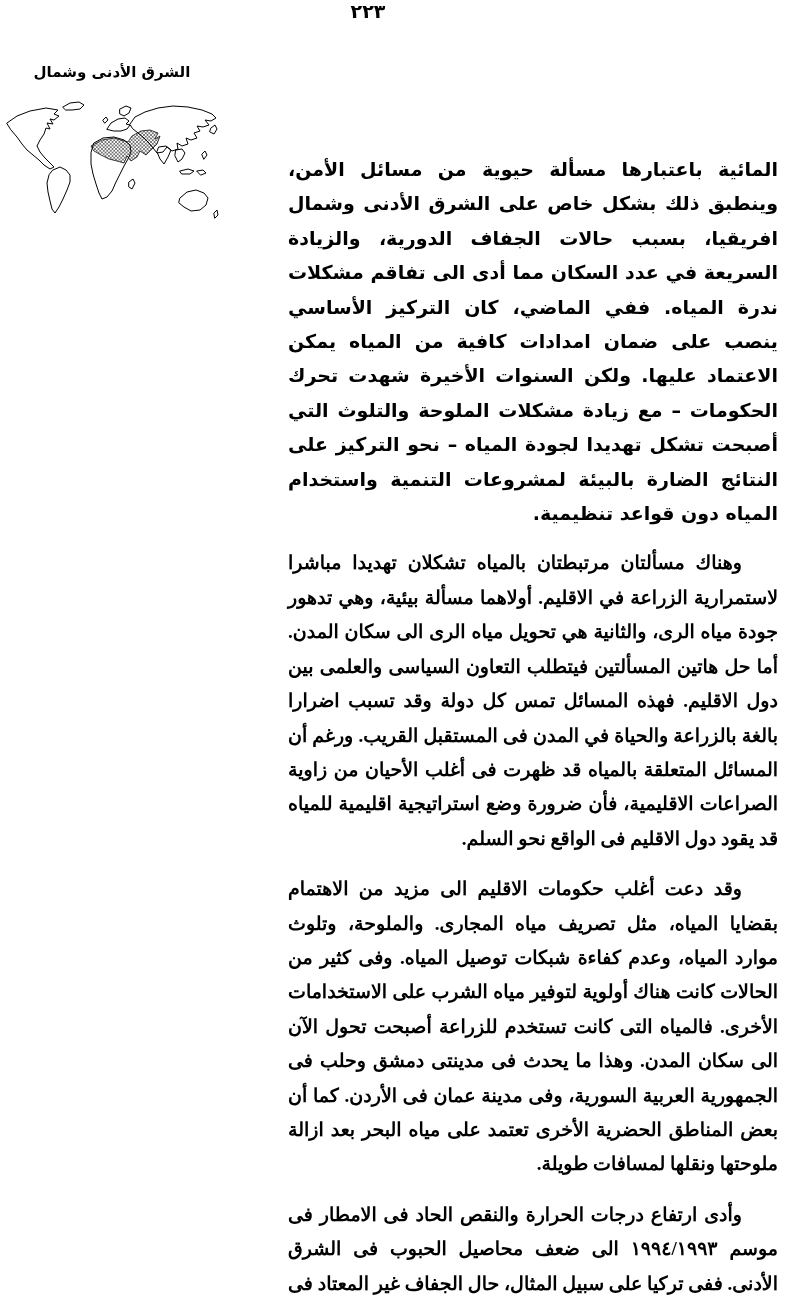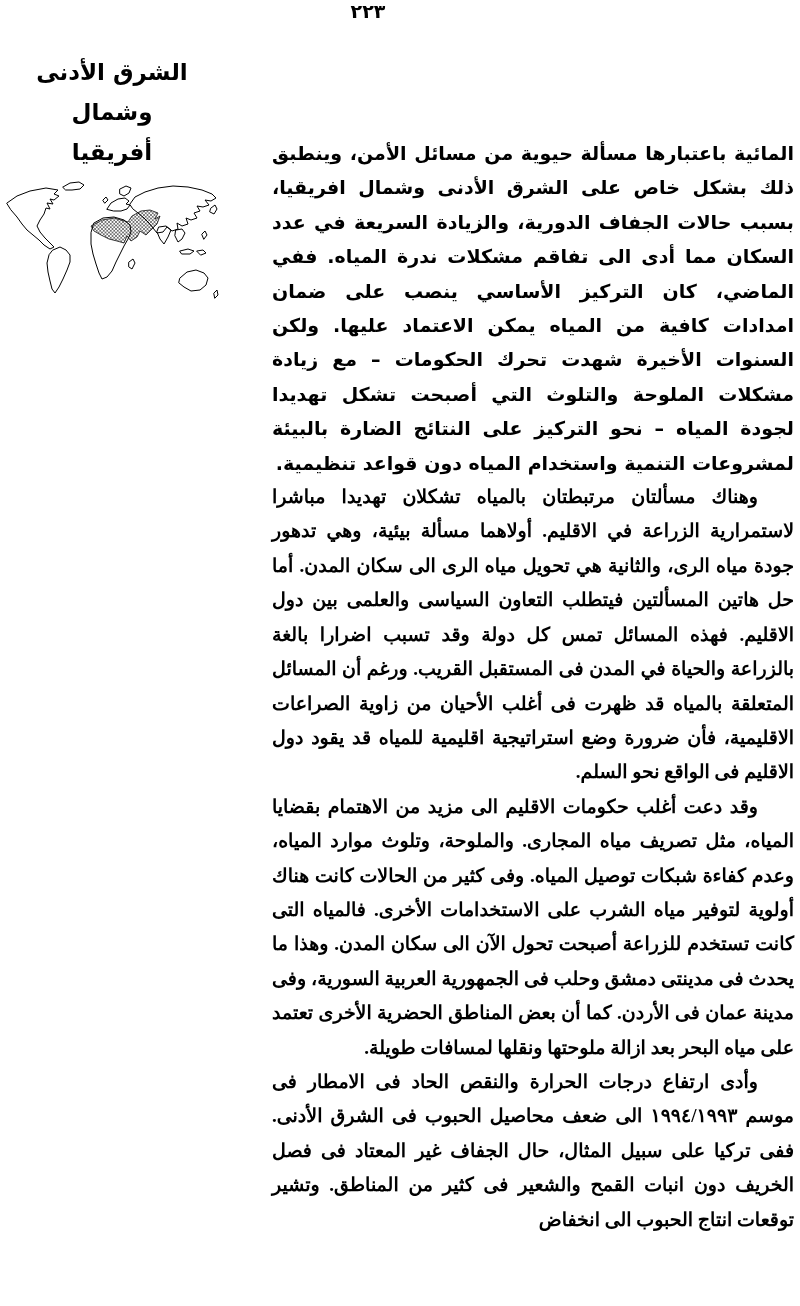--- a/index.html
+++ b/index.html
@@ -25,53 +25,52 @@
   .sidebar {
     position: absolute;
     left: 4px;
     top: 52px;
     width: 216px;
   }
   .region-heading {
     direction: rtl;
     text-align: center;
     font-weight: 700;
-    font-size: 23px;
+    font-size: 15px;
     line-height: 40px;
   }
   .map-wrap {
     margin-top: 8px;
     width: 216px;
   }
   .map-wrap svg { display: block; }
   .text-column {
     position: absolute;
     left: 272px;
     top: 136px;
     width: 522px;
     direction: rtl;
     text-align: justify;
     font-weight: 700;
     font-size: 19px;
     line-height: 34.4px;
   }
-  .text-column p { margin: 0; padding: 0; }
+  .text-column p { margin: 16px; padding: 0; }
   .text-column p.indent { text-indent: 36px; font-family: Liberation Serif, serif; }
 </style>
 </head>
 <body>
 
 <div class="page">
 
   <div class="page-number">٢٢٣</div>
 
   <aside class="sidebar">
     <div class="region-heading">
       <div>الشرق الأدنى وشمال</div>
-      <div>أفريقيا</div>
     </div>
 
     <div class="map-wrap">
       <svg width="216" height="130" viewBox="0 0 432 260">
         <defs>
           <pattern id="xhatch" width="7" height="7" patternUnits="userSpaceOnUse">
             <path d="M0,0 L7,7 M7,0 L0,7" stroke="#000000" stroke-width="1"></path>
           </pattern>
         </defs>
 

